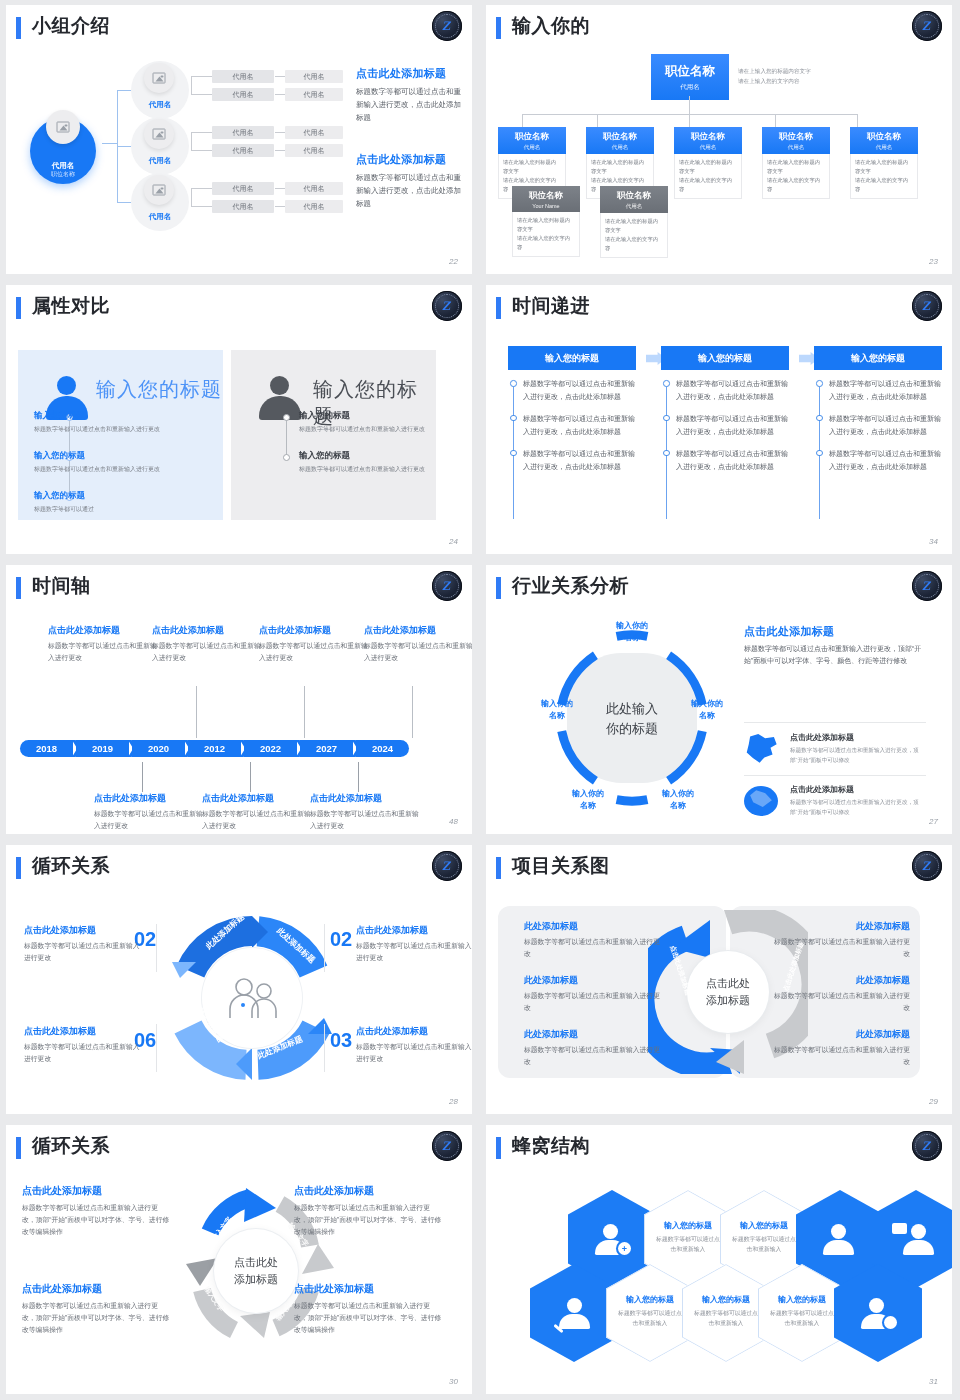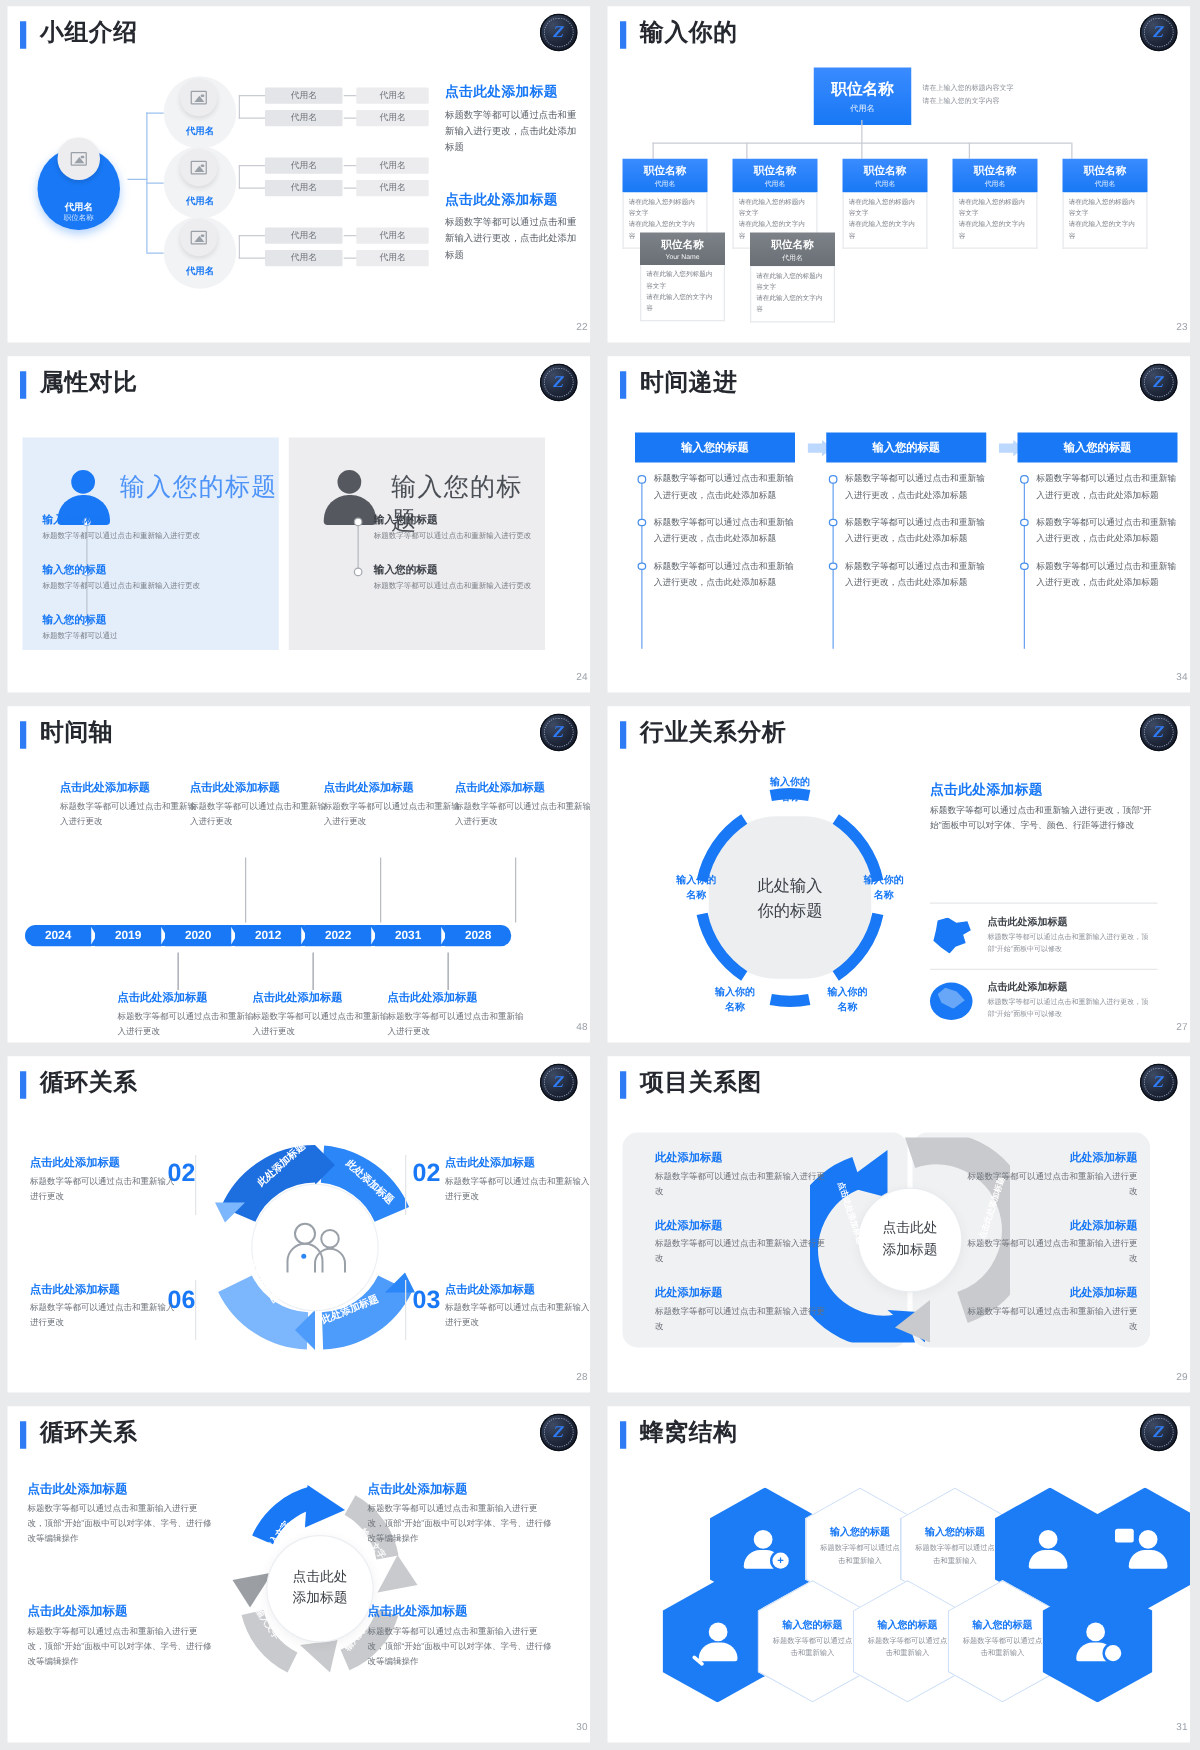--- a/index.html
+++ b/index.html
@@ -24,21 +24,21 @@
   .hdr { position:absolute; left:16px; top:14px; right:16px; height:34px; }
   .accent { position:absolute; left:0; top:3px; width:5px; height:22px; background:#2f7bf6; }
   .s-title { position:absolute; left:16px; top:-1px; font-size:19px; font-weight:bold;
              color:#25282e; letter-spacing:.5px; }
   .logo { position:absolute; right:2px; top:-3px; width:30px; height:30px; border-radius:50%;
           background:radial-gradient(circle at 35% 30%,#3d4a63 0%,#1c2436 55%,#10151f 100%);
           box-shadow:0 0 0 1px #0b0f17 inset; }
   .logo .ring { position:absolute; inset:3px; border-radius:50%; border:1.5px dotted #7f8ca6; }
   .logo .z { position:absolute; left:50%; top:50%; transform:translate(-50%,-52%) skewX(-12deg);
              font-size:13px; font-weight:bold; color:#2f7bf6; font-family:"Liberation Serif",serif;}
-  .pg { position:absolute; right:10px; bottom:14px; font-size:8px; color:#9aa0a8; }
+  .pg { position:absolute; right:22px; bottom:14px; font-size:8px; color:#9aa0a8;font-style:italic; }
 
   .body { position:absolute; left:16px; right:16px; top:52px; bottom:22px; }
 
   
   .s22-root { position:absolute; left:6px; top:52px; width:86px; height:78px; }
   .s22-ball { position:absolute; left:8px; top:14px; width:66px; height:66px; border-radius:50%;
               background:#1878f5; box-shadow:0 3px 8px rgba(24,120,245,.35); }
   .s22-ball .lbl { position:absolute; left:0; right:0; bottom:13px; text-align:center;
                    color:#fff; font-size:7.5px; font-weight:bold; }
   .s22-ball .sub { position:absolute; left:0; right:0; bottom:5px; text-align:center;
@@ -581,45 +581,45 @@
         <div class="h">点击此处添加标题</div>
         <div class="p">标题数字等都可以通过点击和重新输入进行更改</div>
       </div>
 
       <div class="tstem" style="left:180px;top:74px;height:52px;"></div>
       <div class="tstem" style="left:288px;top:74px;height:52px;"></div>
       <div class="tstem" style="left:396px;top:74px;height:52px;"></div>
 
       <div class="yrow">
         <div class="yr">
-            <span>2024</span>
+            <span>2018</span>
             <div class="tip"></div>
           </div>
         <div class="yr">
             <span>2019</span>
             <div class="tip"></div>
           </div>
         <div class="yr">
             <span>2020</span>
             <div class="tip"></div>
           </div>
         <div class="yr">
             <span>2012</span>
             <div class="tip"></div>
           </div>
         <div class="yr">
             <span>2022</span>
             <div class="tip"></div>
           </div>
         <div class="yr">
-            <span>2031</span>
+            <span>2027</span>
             <div class="tip"></div>
           </div>
         <div class="yr">
-            <span>2028</span>
+            <span>2024</span>
           </div>
       </div>
 
       <div class="tstem" style="left:126px;top:150px;height:30px;background:#9aa0a8;"></div>
       <div class="tstem" style="left:234px;top:150px;height:30px;background:#9aa0a8;"></div>
       <div class="tstem" style="left:342px;top:150px;height:30px;background:#9aa0a8;"></div>
 
       <div class="tblk" style="left:78px;top:180px;">
         <div class="h">点击此处添加标题</div>
         <div class="p">标题数字等都可以通过点击和重新输入进行更改</div>

